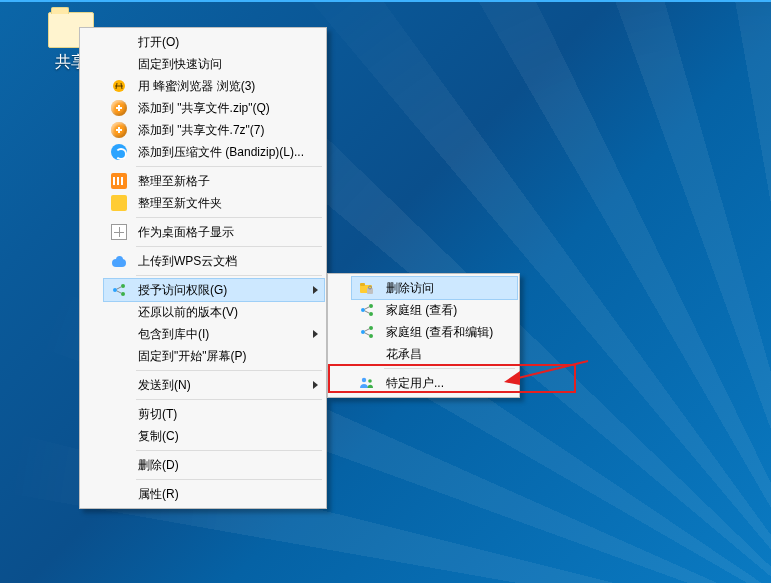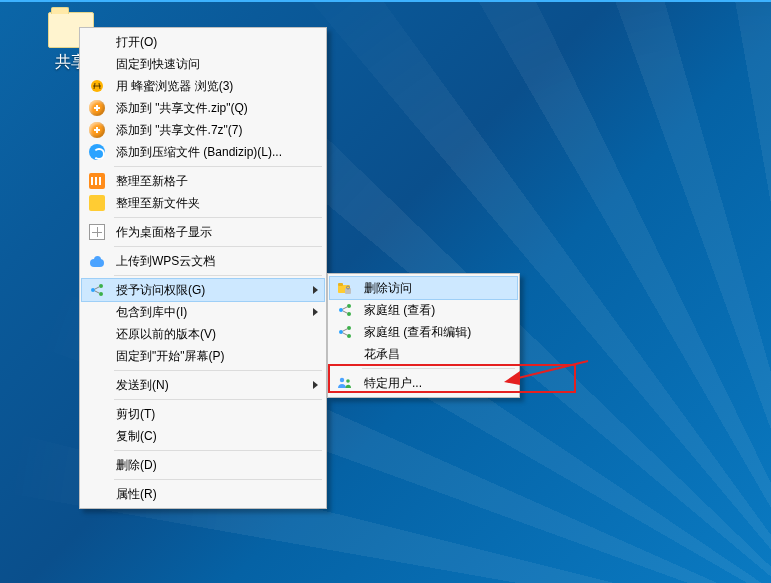--- a/index.html
+++ b/index.html
@@ -34,21 +34,21 @@
   .folder-tab {
     position:absolute; top:-6px; left:2px; width:18px; height:7px;
     background:#ffe9a8; border:1px solid #e6d58b; border-bottom:none;
     border-radius:2px 2px 0 0;
   }
   .folder-label { font-size:16px; text-shadow:0 1px 2px rgba(0,0,0,.6); white-space:nowrap;}
 
   .menu {
     position:absolute; background:#f7f7f7; border:1px solid #bfbfbf;
     box-shadow:4px 4px 4px rgba(0,0,0,.25);
-    font-size:12px; color:#000;
+    font-size:12px; color:#000;padding-left:22px;
   }
   .menu1 { left:79px; top:27px; width:248px; }
   .menu2 { left:327px; top:273px; width:193px; }
 
   .gutter {
     position:absolute; left:0; top:0; bottom:0; width:30px;
   }
   .items { padding:3px 2px; }
   .item {
     position:relative; height:22px; line-height:22px;
@@ -159,25 +159,25 @@
         <svg viewBox="0 0 16 16">
             <circle cx="4" cy="8" r="2" fill="#2aa3ff"></circle>
             <circle cx="12" cy="4" r="2" fill="#3db04a"></circle>
             <circle cx="12" cy="12" r="2" fill="#3db04a"></circle>
             <path d="M5.7 7.2 10.3 4.8M5.7 8.8l4.6 2.4" stroke="#888" stroke-width="1"></path>
           </svg>
       </span>
       <span>授予访问权限(G)</span>
       <span class="arrow"></span>
     </div>
+    <div class="item"><span>还原以前的版本(V)</span></div>
     <div class="item">
       <span>包含到库中(I)</span>
       <span class="arrow"></span>
     </div>
-    <div class="item"><span>还原以前的版本(V)</span></div>
     <div class="item"><span>固定到"开始"屏幕(P)</span></div>
     <div class="sep"></div>
     <div class="item">
       <span>发送到(N)</span>
       <span class="arrow"></span>
     </div>
     <div class="sep"></div>
     <div class="item"><span>剪切(T)</span></div>
     <div class="item"><span>复制(C)</span></div>
     <div class="sep"></div>

